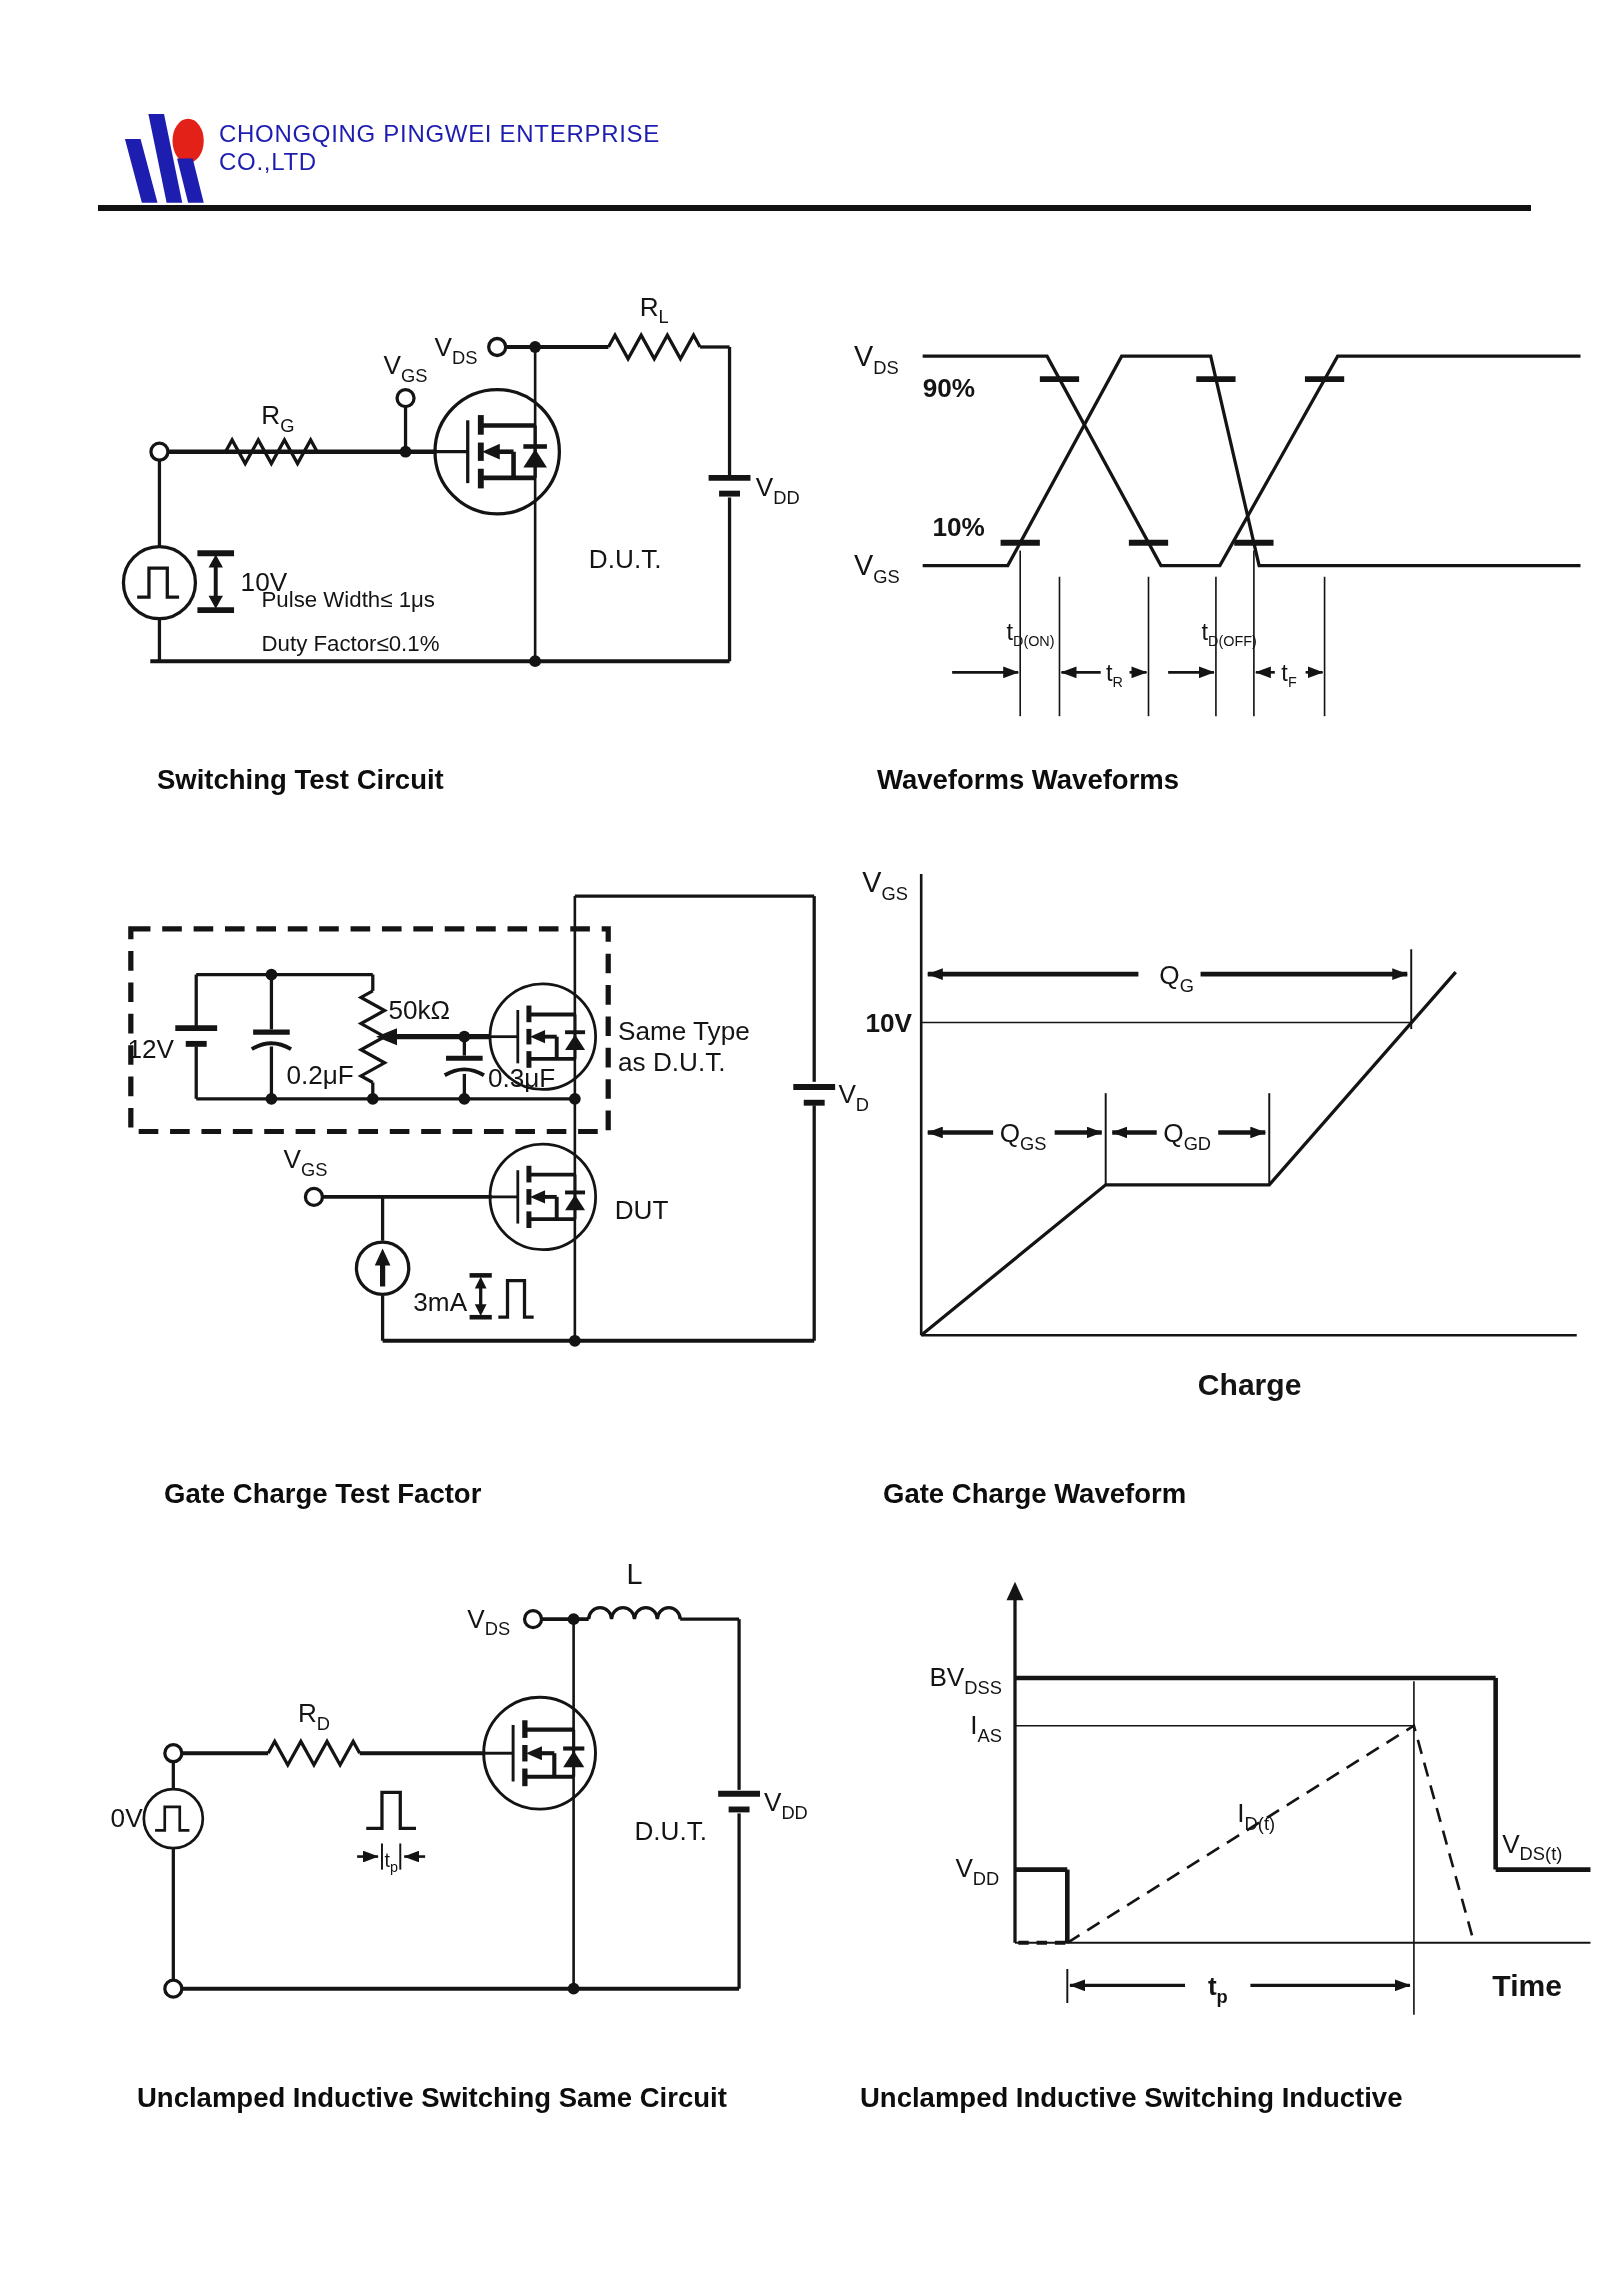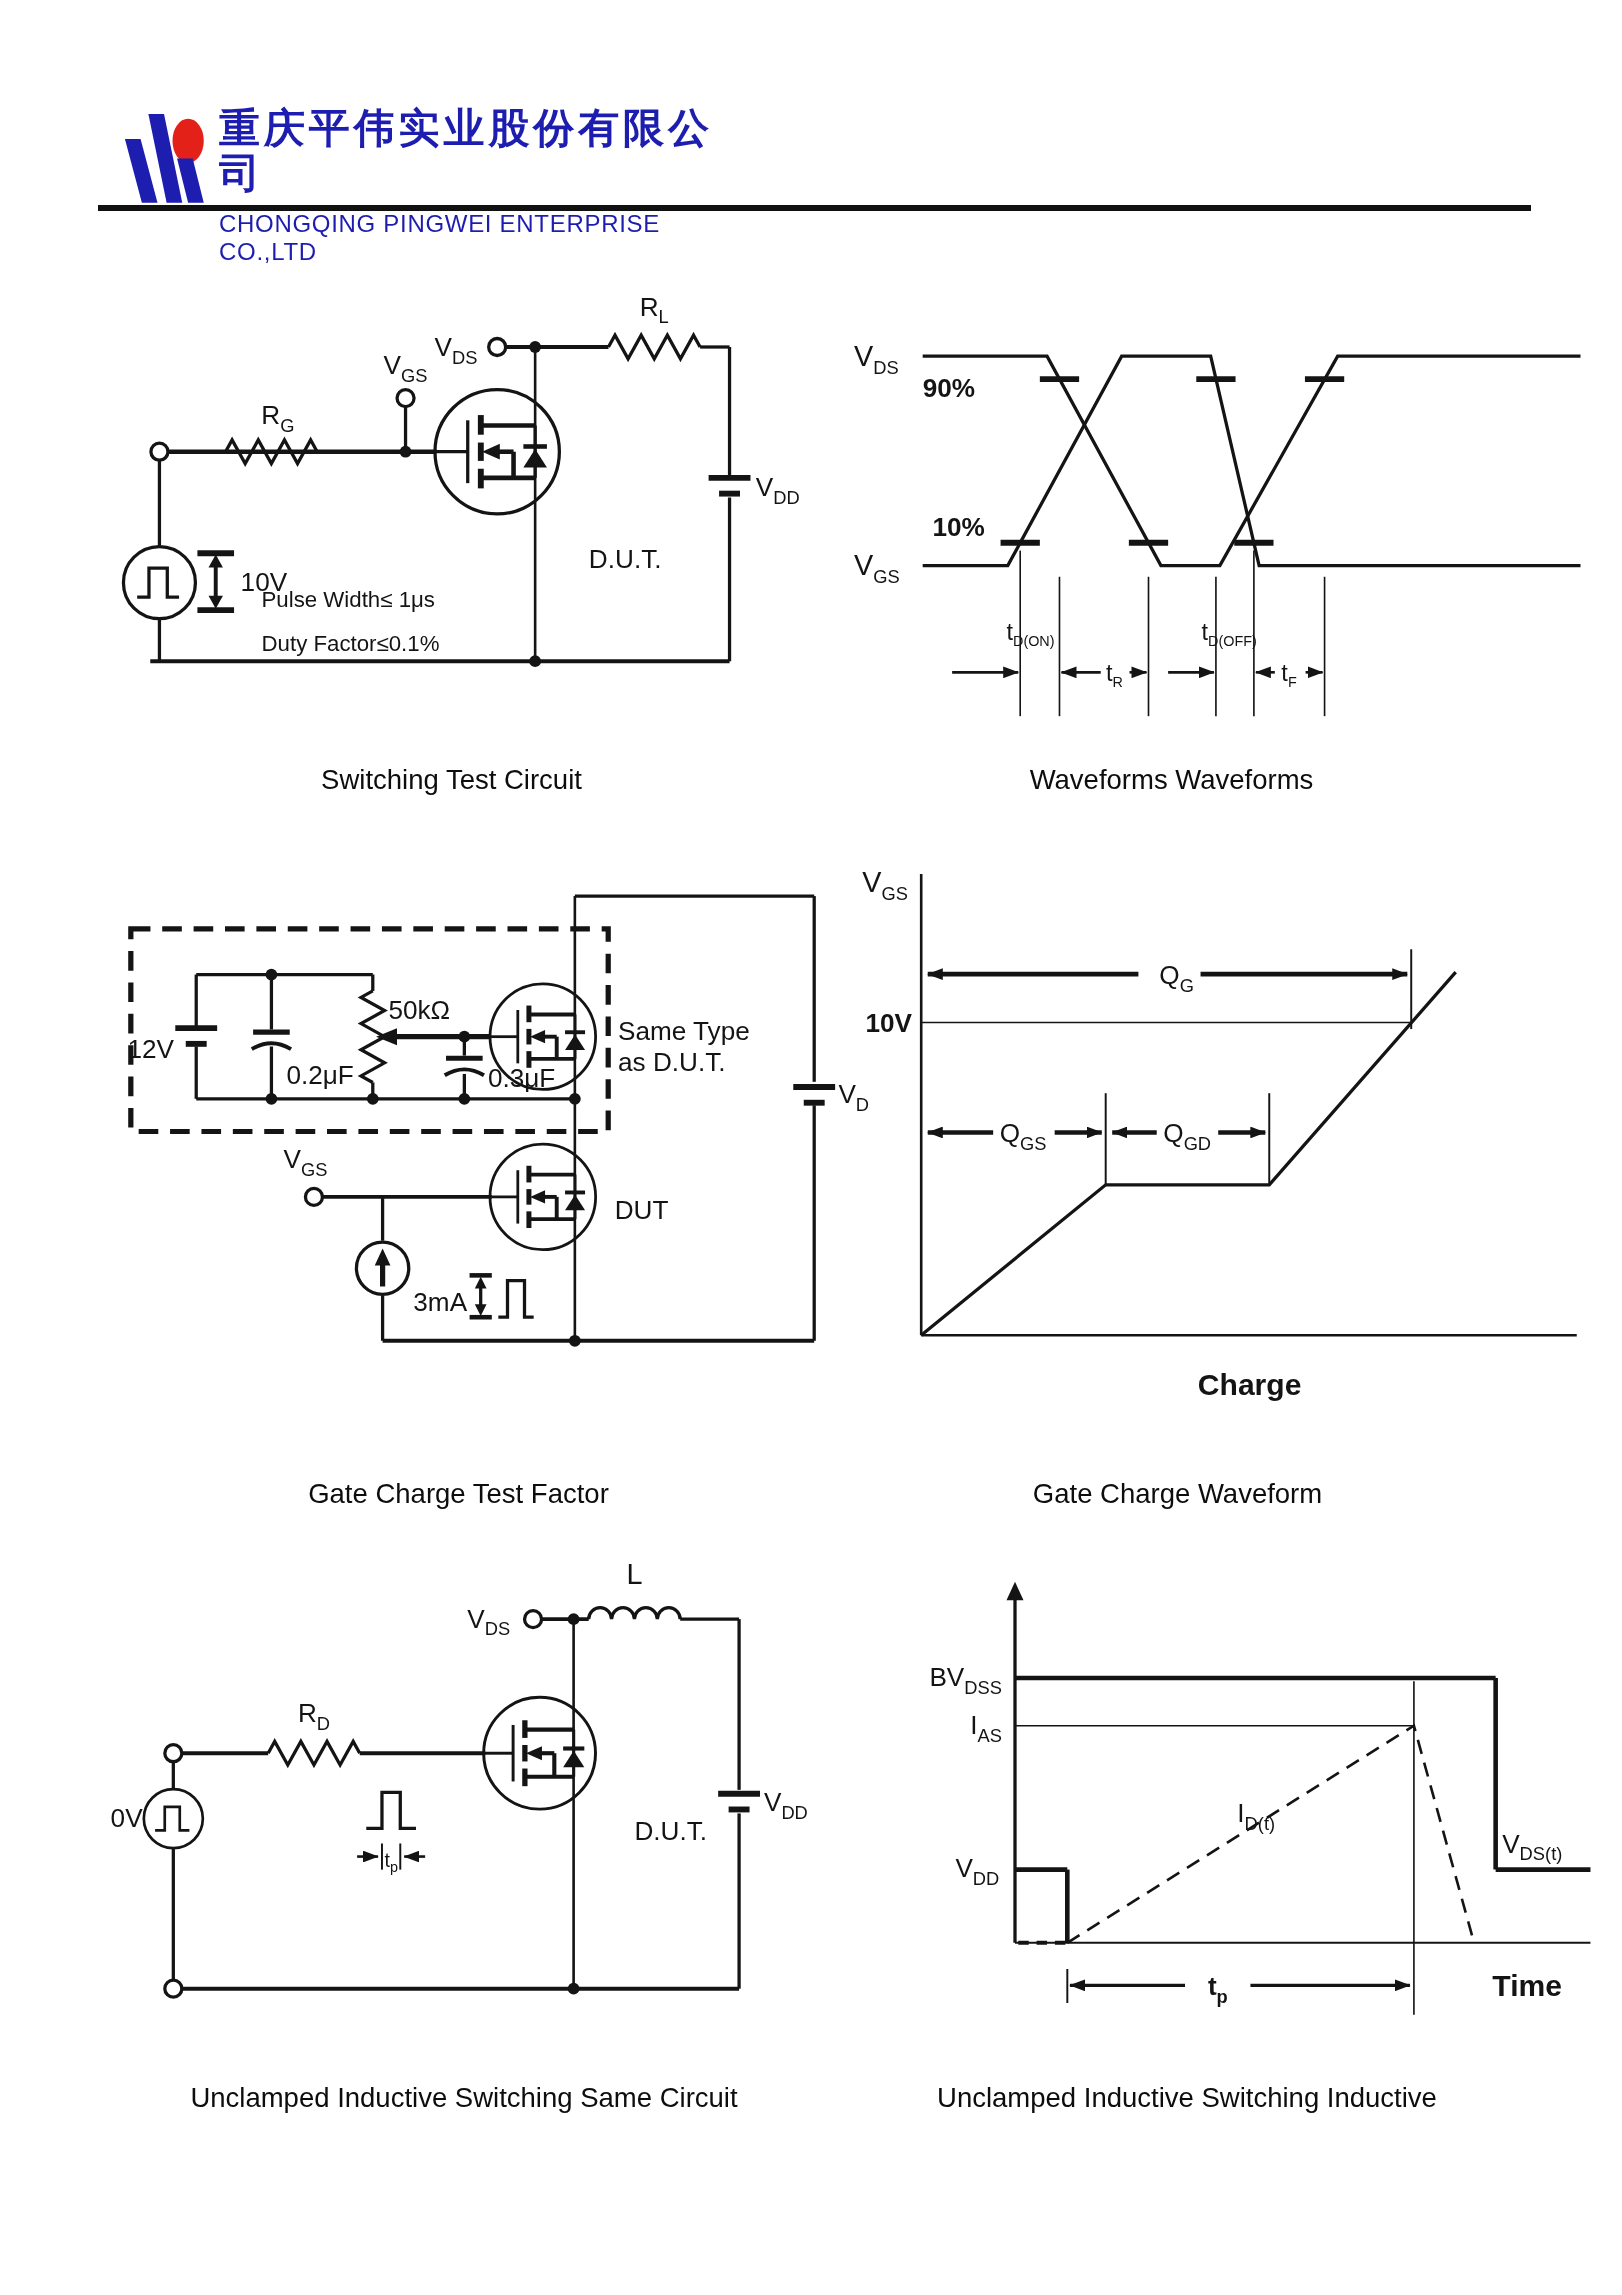--- a/index.html
+++ b/index.html
@@ -6,21 +6,21 @@
   body{width:1623px;height:2295px;background:#ffffff;position:relative;
        font-family:"Liberation Sans","DejaVu Sans",sans-serif;color:#141414;}
   .abs{position:absolute;}
   svg text{fill:#141414;font-family:"Liberation Sans","DejaVu Sans",sans-serif;}
   svg .lbl{font-size:40px;}
   svg .lbl44{font-size:44px;}
   svg .sub{font-size:28px;}
   svg .sub22{font-size:22px;}
   svg .note{font-size:34px;}
   svg .b{font-weight:bold;}
-  .caption{position:absolute;font-size:27.5px;font-weight:normal;text-align:center;color:#0d0d0d;}
+  .caption{position:absolute;font-size:27.5px;font-weight:bold;color:#0d0d0d;}
   .cn-title{font-size:41px;font-weight:bold;color:#1d1db0;letter-spacing:3.9px;line-height:1.1;}
   .en-title{font-size:24px;color:#1d1db0;letter-spacing:0.7px;margin-top:14px;}
   .rule{position:absolute;background:#111;}
   line,path,polyline,rect,circle,ellipse{vector-effect:none;}
 </style>
 </head>
 <body>
 
 <svg class="abs" width="0" height="0" style="left:0;top:0" aria-hidden="true">
   <defs>
@@ -67,21 +67,20 @@
 </svg>
 
 <div class="abs" style="left:121px;top:105px;width:589px;height:105px">
   <svg class="abs" style="left:0;top:0" width="88" height="101" viewBox="0 0 135 155">
     <polygon points="6,52 30,52 56,150 32,150" fill="#1d1db0"></polygon>
     <polygon points="42,14 66,14 94,150 70,150" fill="#1d1db0"></polygon>
     <ellipse cx="103" cy="55" rx="24" ry="34" fill="#e32119"></ellipse>
     <polygon points="86,82 110,82 127,150 103,150" fill="#1d1db0"></polygon>
   </svg>
   <div class="abs" style="left:98px;top:1.3px;width:497px">
-    <div class="cn-title">重庆平伟实业股份有限公司</div>
     <div class="en-title">CHONGQING PINGWEI ENTERPRISE CO.,LTD</div>
   </div>
 </div>
 <div class="rule" style="left:98px;top:205px;width:1433px;height:5.9px"></div>
 
 <svg class="abs" style="left:111px;top:275px" width="720" height="432" viewBox="0 0 1100 660">
   <g stroke="#141414" fill="none">
     <line x1="603" y1="110" x2="760" y2="110" stroke-width="6"></line>
     <path d="M760,110 l10,-18 l20,36 l20,-36 l20,36 l20,-36 l20,36 l20,-36 l10,18" stroke-width="5"></path>
     <line x1="900" y1="110" x2="945" y2="110" stroke-width="5"></line>

